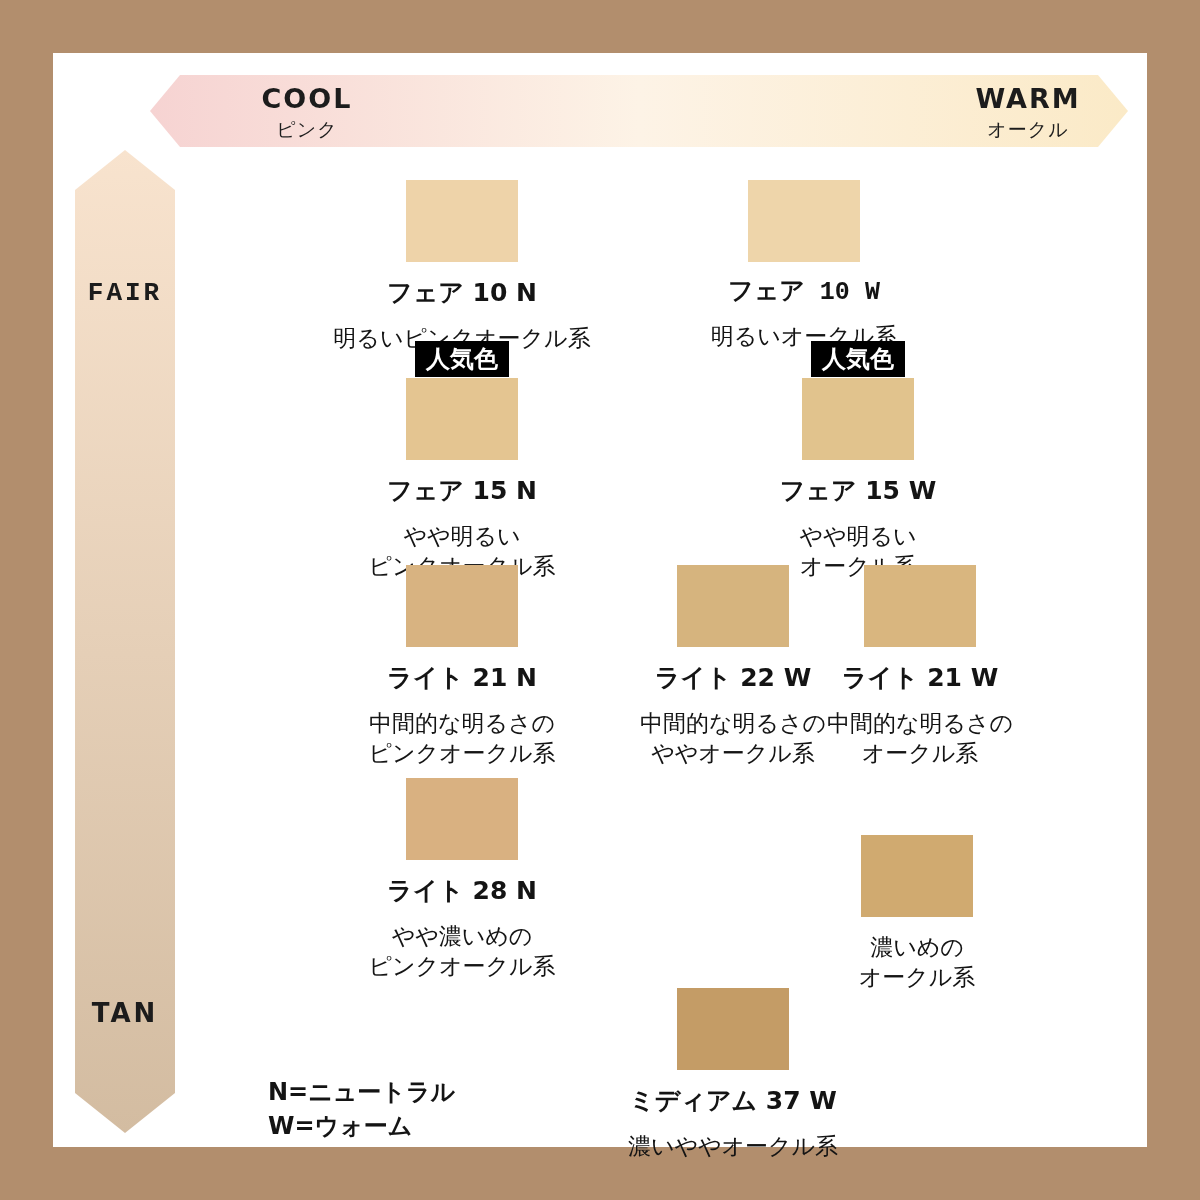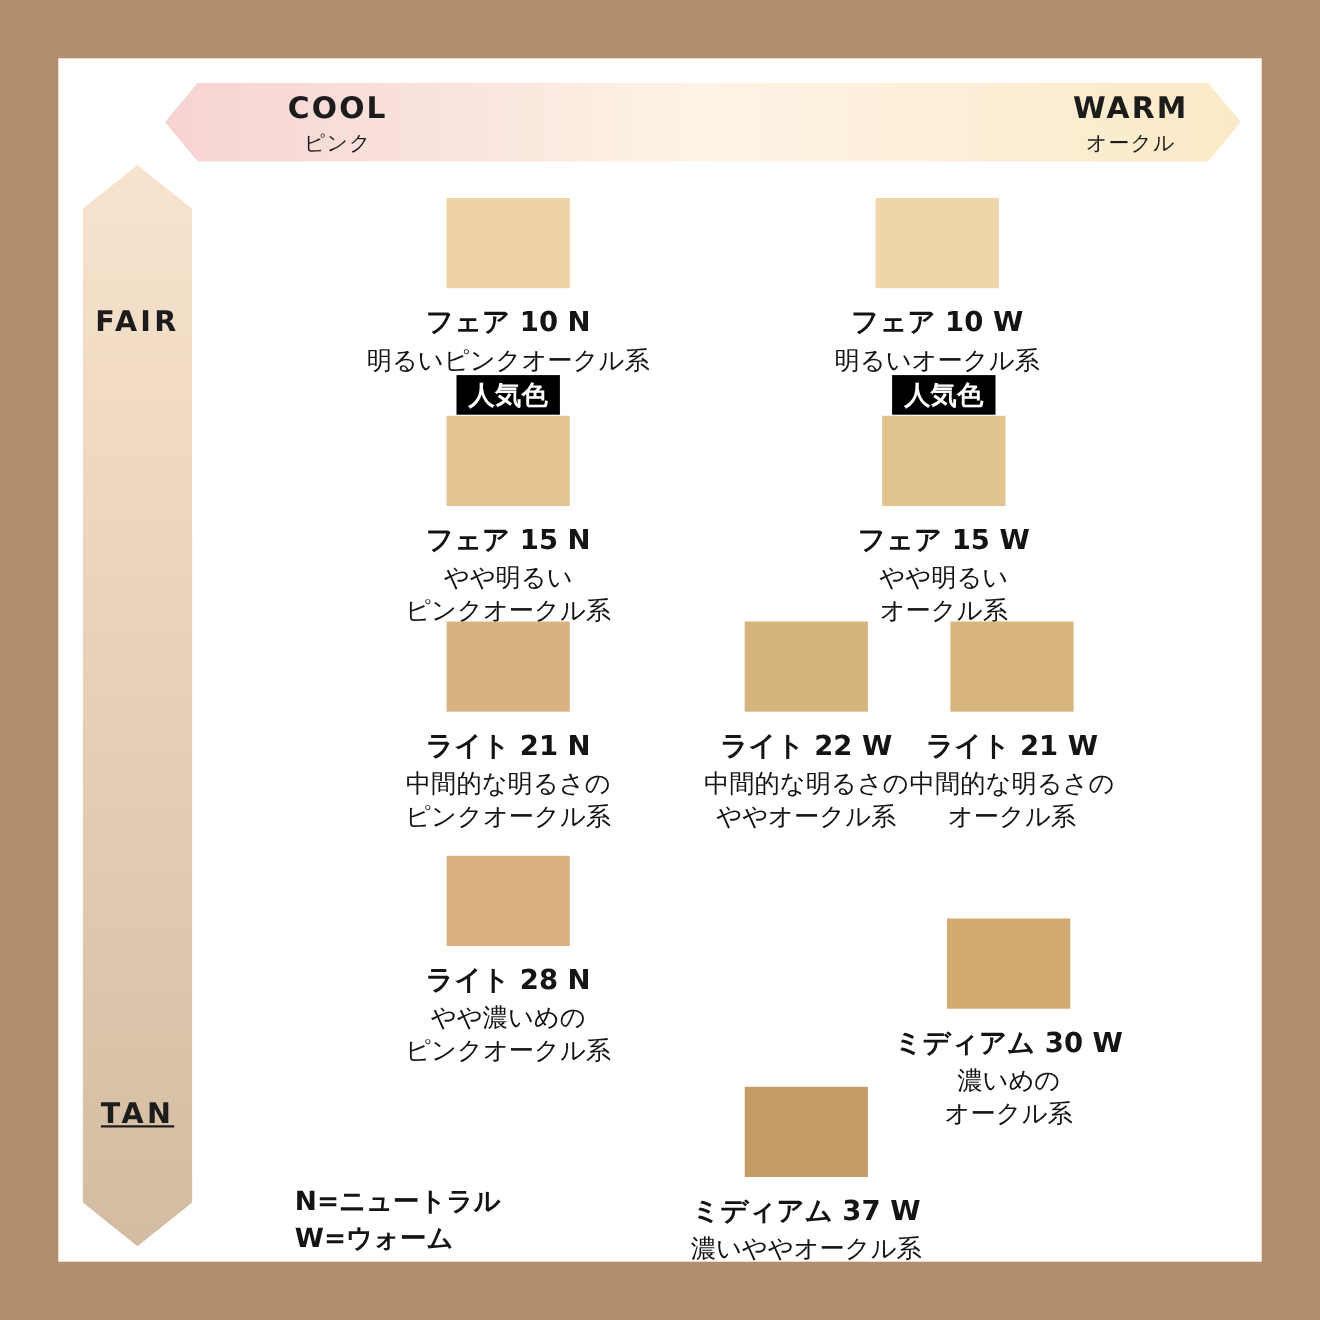--- a/index.html
+++ b/index.html
@@ -14,30 +14,30 @@
   .h-label.cool{left:77px;top:9px;}
   .h-label.warm{left:798px;top:9px;}
   .h-label .en{font-size:27px;font-weight:bold;letter-spacing:2px;line-height:1.1;}
   .h-label .jp{font-size:19px;margin-top:3px;letter-spacing:1px;}
 
   
   .v-arrow{position:absolute;left:75px;top:150px;width:100px;height:983px;
     clip-path:polygon(50% 0, 100% 40px, 100% calc(100% - 40px), 50% 100%, 0 calc(100% - 40px), 0 40px);}
   .v-label{position:absolute;width:100px;text-align:center;font-size:26px;font-weight:bold;
     letter-spacing:3px;color:#1c1c1c;}
-  .v-label.fair{left:75px;top:278px;}
-  .v-label.tan{left:75px;top:998px;text-decoration:underline;}
+  .v-label.fair{left:75px;top:278px;font-family:Liberation Mono, monospace;}
+  .v-label.tan{left:75px;top:998px;}
 
   
   .shade{position:absolute;width:280px;text-align:center;}
   .swatch{width:112px;height:82px;margin:0 auto;}
   .badge{position:absolute;top:-37px;left:50%;transform:translateX(-50%);
     font-size:24px;font-weight:bold;padding:3px 11px;line-height:1.25;white-space:nowrap;}
   .shade-name{margin-top:16px;font-size:25px;font-weight:bold;color:#141414;line-height:1.2;}
-  .shade-desc{margin-top:5px;font-size:23px;color:#141414;line-height:1.32;white-space:pre-line;}
+  .shade-desc{margin-top:15px;font-size:23px;color:#141414;line-height:1.32;white-space:pre-line;}
 
   .legend{position:absolute;left:240px;top:1076px;font-size:24px;font-weight:600;
     color:#141414;line-height:1.4;margin-left:28px;}
 </style>
 </head>
 <body>
 
 <div class="canvas" style="background: rgb(178, 142, 109);">
   <div class="inner"></div>
 
@@ -55,21 +55,21 @@
   <div class="v-arrow" style="background: linear-gradient(rgb(248, 227, 206), rgb(211, 188, 161));"></div>
   <div class="v-label fair">FAIR</div>
   <div class="v-label tan">TAN</div>
 
   <div class="shade" style="left:322px;top:180px;">
     <div class="swatch" style="background: rgb(238, 211, 169);"></div>
     <div class="shade-name">フェア 10 N</div>
     <div class="shade-desc">明るいピンクオークル系</div>
   </div>
 
-  <div class="shade" style="left:712px;top:180px;">
+  <div class="shade" style="left:664px;top:180px;font-family:Liberation Mono, monospace;">
     <div class="swatch" style="background: rgb(238, 213, 170);"></div>
     <div class="shade-name">フェア 10 W</div>
     <div class="shade-desc">明るいオークル系</div>
   </div>
 
   <div class="shade" style="left:322px;top:378px;">
     <div class="badge" style="background: rgb(0, 0, 0); color: rgb(255, 255, 255);">人気色</div>
     <div class="swatch" style="background: rgb(228, 197, 145);"></div>
     <div class="shade-name">フェア 15 N</div>
     <div class="shade-desc">やや明るい
@@ -107,21 +107,20 @@
 
   <div class="shade" style="left:322px;top:778px;">
     <div class="swatch" style="background: rgb(217, 177, 129);"></div>
     <div class="shade-name">ライト 28 N</div>
     <div class="shade-desc">やや濃いめの
 ピンクオークル系</div>
   </div>
 
   <div class="shade" style="left:777px;top:835px;">
     <div class="swatch" style="background: rgb(208, 170, 112);"></div>
-    <div class="shade-name">ミディアム 30 W</div>
     <div class="shade-desc">濃いめの
 オークル系</div>
   </div>
 
   <div class="shade" style="left:593px;top:988px;text-align:center;">
     <div class="swatch" style="background: rgb(196, 156, 102);"></div>
     <div class="shade-name">ミディアム 37 W</div>
     <div class="shade-desc">濃いややオークル系</div>
   </div>
 

